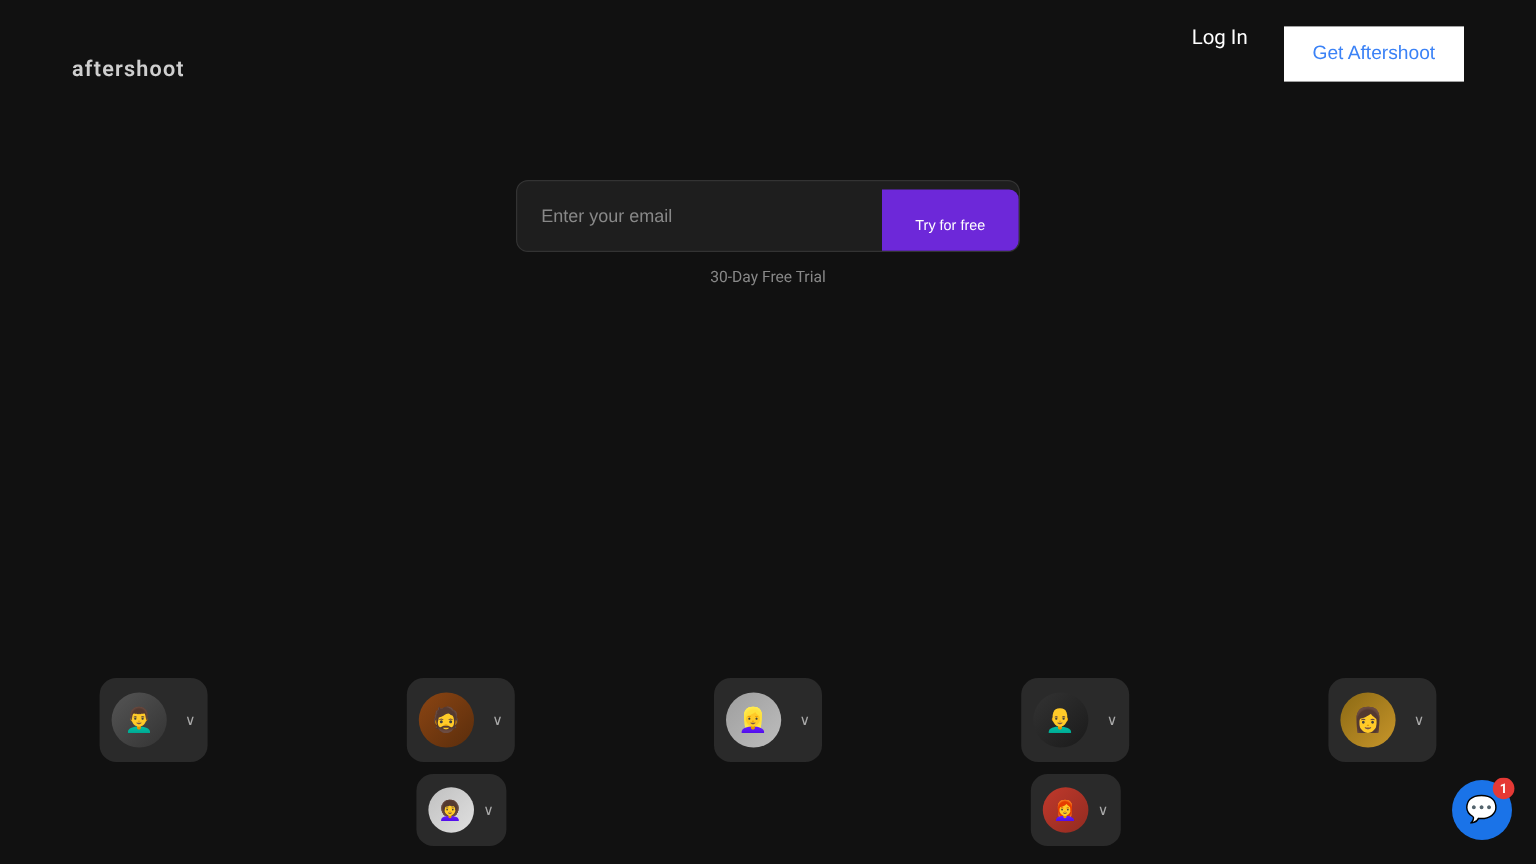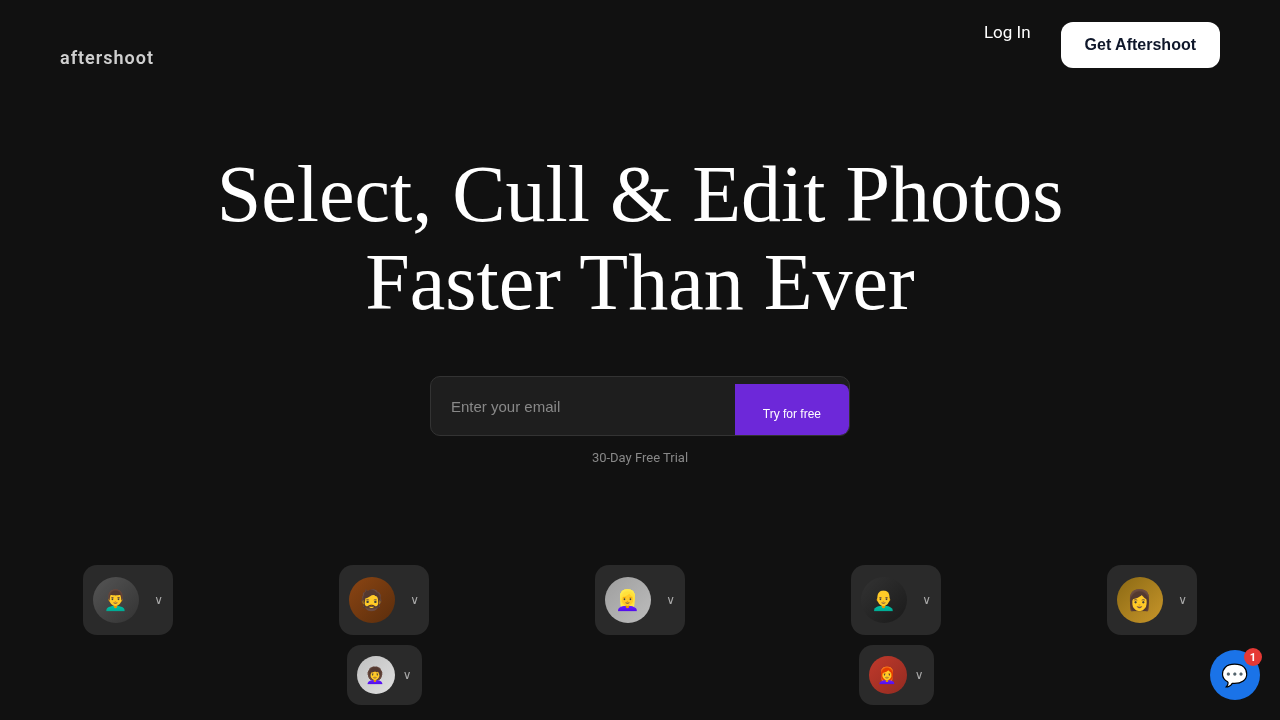--- a/index.html
+++ b/index.html
@@ -66,26 +66,26 @@
 
     .login-link {
       color: #ffffff;
       text-decoration: none;
       font-size: 17px;
       font-weight: 400;
     }
 
     .get-aftershoot-btn {
       background-color: #ffffff;
-      color: #0f172a;
+      color: #3b82f6;
       border: none;
-      border-radius: 12px;
+      border-radius: 0;
       padding: 14px 24px;
       font-size: 16px;
-      font-weight: 700;
+      font-weight: 400;
       cursor: pointer;
     }
 
     
     .hero {
       display: flex;
       flex-direction: column;
       align-items: center;
       justify-content: center;
       padding-top: 60px;
@@ -269,24 +269,20 @@
   <div class="navbar-left">
     <span class="logo">aftershoot</span>
   </div>
   <div class="navbar-right">
     <a href="#" class="login-link">Log In</a>
     <button class="get-aftershoot-btn">Get Aftershoot</button>
   </div>
 </nav>
 
 <section class="hero">
-  <h1 class="hero-title">
-    <span>Select, Cull &amp; Edit Photos</span><br>
-    <span>Faster Than Ever</span>
-  </h1>
 
   <div class="email-form">
     <input type="email" class="email-input" placeholder="Enter your email" style="">
     <button class="try-free-btn">Try for free</button>
   </div>
 
   <p class="trial-text">30-Day Free Trial</p>
 </section>
 
 <div class="bottom-avatars">

